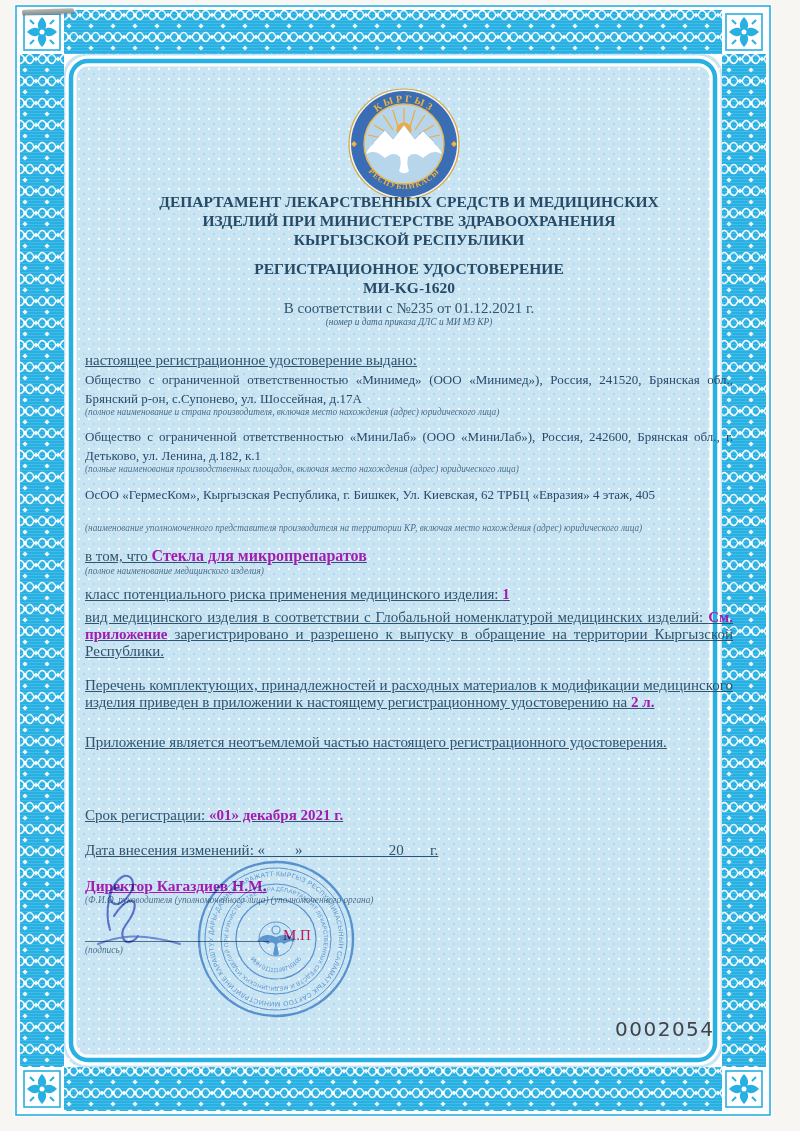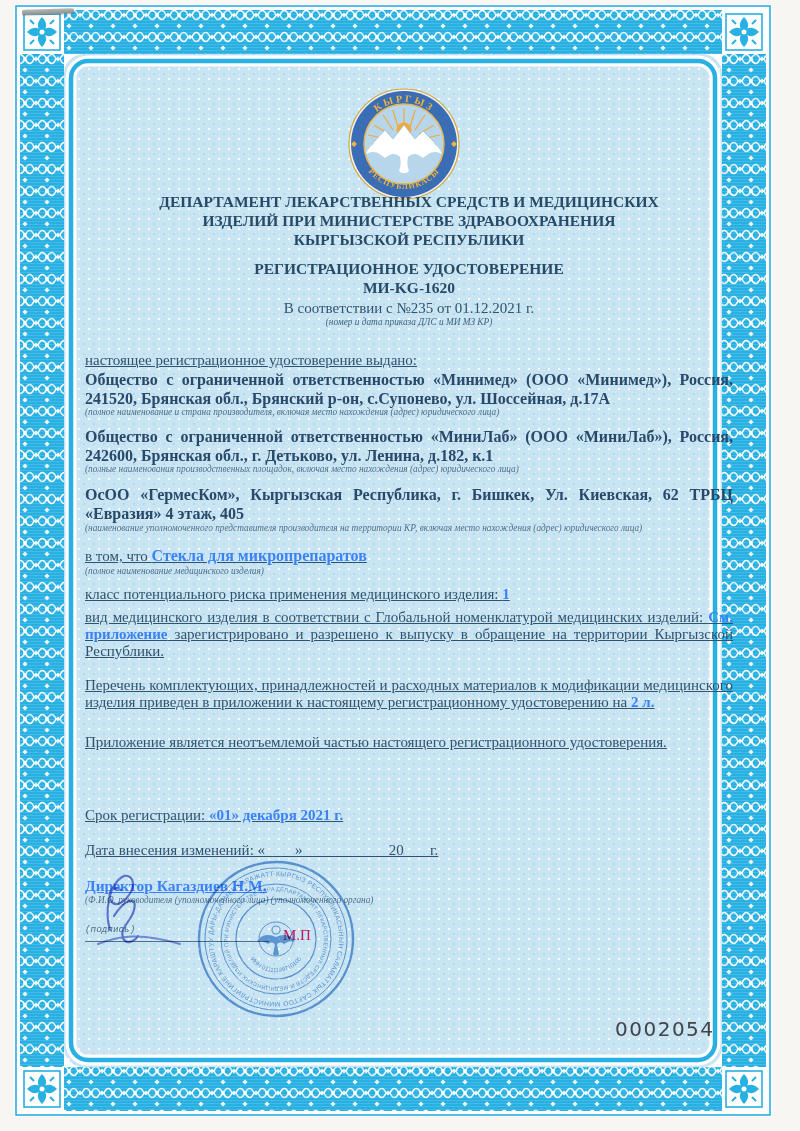--- a/index.html
+++ b/index.html
@@ -31,36 +31,36 @@
     border-radius:2px;transform:rotate(-2deg);
     box-shadow:0 1px 1px rgba(0,0,0,.25);
   }
   svg.emblem{position:absolute;left:334px;top:84px;width:112px;height:112px;}
   .content{
     position:absolute;left:71px;top:0;width:648px;height:1113px;
     color:#30536e;
   }
   .content p{position:absolute;left:0;right:0;margin:0;}
   .t{font-size:15px;line-height:17.5px;text-decoration:underline;}
-  .b{font-weight:bold;color:#3b82f6;}
-  .bp{font-size:16px;line-height:18.5px;font-weight:bold;color:#29496a;text-align:justify;}
+  .b{font-weight:bold;color:#a21caf;}
+  .bp{font-size:13px;line-height:18.5px;font-weight:normal;color:#29496a;text-align:justify;}
   .just{text-align:justify;}
   .cap{font-size:9.3px;font-style:italic;color:#41658031;color:#416580;opacity:.92;line-height:11px;}
   .header{position:absolute;left:0;right:0;top:188px;text-align:center;color:#274a66;}
   .h-line{font-size:15.5px;line-height:19px;font-weight:bold;}
   .doc-title{font-size:15.5px;line-height:19px;font-weight:bold;margin-top:10px;}
   .doc-number{font-size:15.5px;line-height:19px;font-weight:bold;}
   .order-line{font-size:15px;line-height:18px;font-weight:normal;color:#30536e;margin-top:2px;}
   .cap-center{font-size:9.3px;font-style:italic;color:#416580;line-height:11px;}
   .sig-line{
     position:absolute;left:0;top:924px;width:184px;height:13px;
     border-bottom:1.2px solid #51718a;
   }
   .mp{position:absolute;left:198px;top:923px;font-size:15px;color:#be185d;}
-  .sig-cap{position:absolute;left:0;top:920px;font-family:Liberation Mono, monospace;}
+  .sig-cap{position:absolute;left:0;top:941px;}
   .serial{
     position:absolute;left:601px;top:1013px;
     font-family:"DejaVu Sans", sans-serif;
     font-size:20px;letter-spacing:1.5px;color:#414349;
   }
   svg.stamp{position:absolute;left:176px;top:849px;width:172px;height:172px;
     mix-blend-mode:multiply;opacity:.9;}
   svg.signature{position:absolute;left:74px;top:860px;width:110px;height:104px;
     mix-blend-mode:multiply;opacity:.88;}
 </style>

